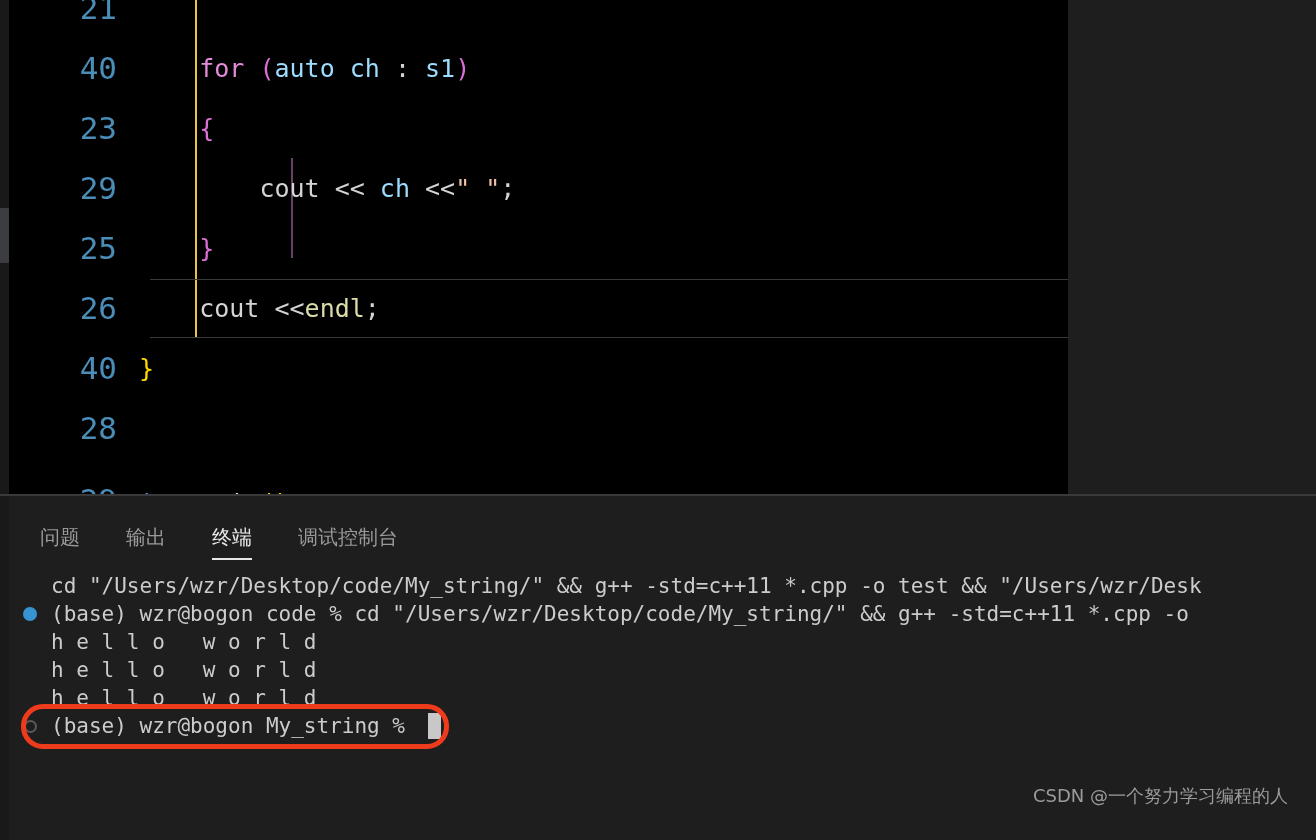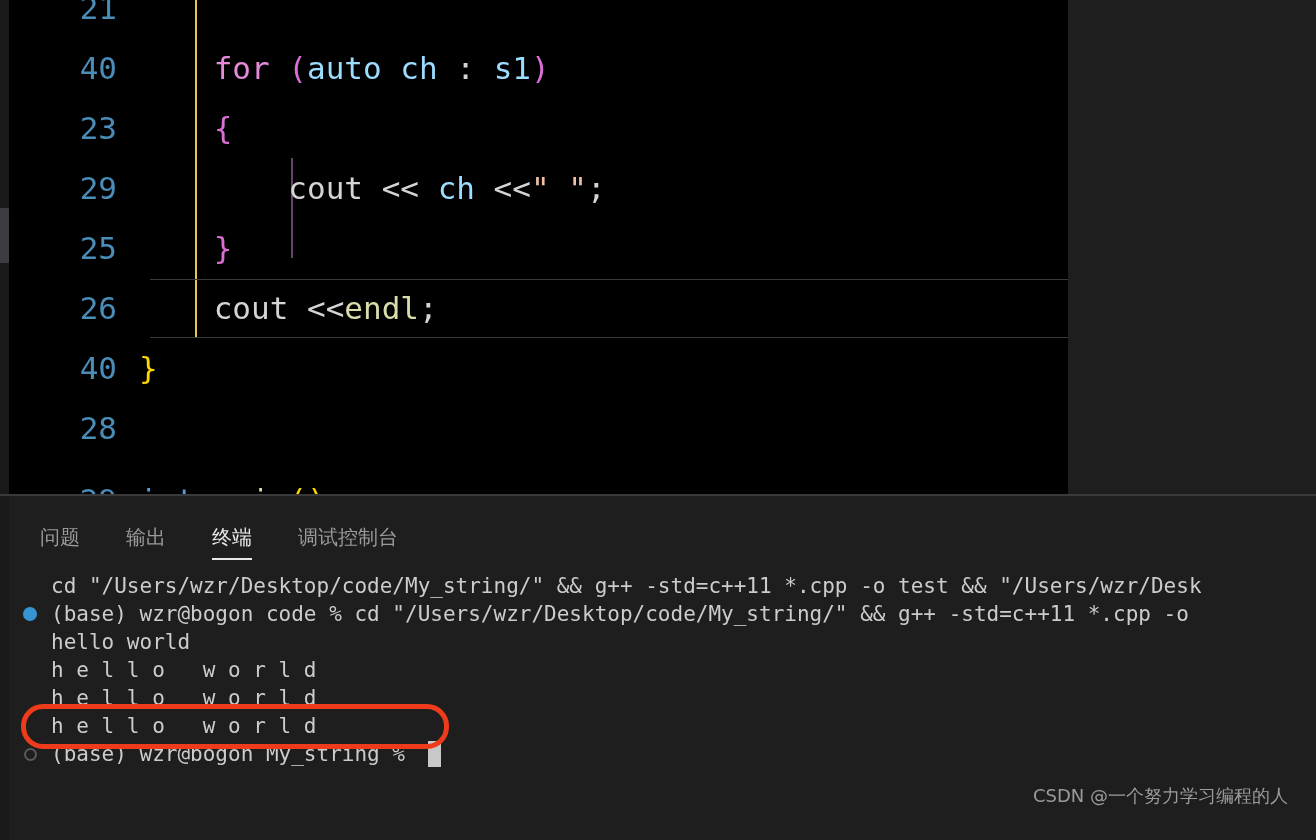--- a/index.html
+++ b/index.html
@@ -50,21 +50,21 @@
     text-align: right;
     padding-right: 22px;
     box-sizing: border-box;
     color: #4a8db8;
     font-size: 31px;
     font-family: "DejaVu Sans Mono", monospace;
     letter-spacing: 0px;
     flex: 0 0 auto;
   }
   .ctext {
-    font-size: 31px;
+    font-size: 25px;
     white-space: pre;
     color: #d4d4d4;
     font-family: "DejaVu Sans Mono", monospace;
     flex: 1 1 auto;
   }
   .kw      { color: #e48bd9; }
   .type    { color: #569cd6; }
   .var     { color: #9cdcfe; }
   .str     { color: #f0c0a8; }
   .op      { color: #d4d4d4; }
@@ -292,21 +292,20 @@
   <div id="panel-tabs">
       <div class="panel-tab">问题</div>
       <div class="panel-tab">输出</div>
       <div class="panel-tab active">终端</div>
       <div class="panel-tab">调试控制台</div>
     </div>
 
   <div id="terminal-body">
       <div class="term-row"><div class="term-gutter"></div><span class="term-text">cd "/Users/wzr/Desktop/code/My_string/" &amp;&amp; g++ -std=c++11 *.cpp -o test &amp;&amp; "/Users/wzr/Desk</span></div>
       <div class="term-row"><div class="term-gutter"><span class="dot-filled"></span></div><span class="term-text">(base) wzr@bogon code % cd "/Users/wzr/Desktop/code/My_string/" &amp;&amp; g++ -std=c++11 *.cpp -o</span></div>
-      <div class="term-row"><div class="term-gutter"></div><span class="term-text">hello world</span></div>
       <div class="term-row"><div class="term-gutter"></div><span class="term-text">h e l l o   w o r l d </span></div>
       <div class="term-row"><div class="term-gutter"></div><span class="term-text">h e l l o   w o r l d </span></div>
       <div class="term-row"><div class="term-gutter"></div><span class="term-text">h e l l o   w o r l d </span></div>
       <div class="term-row"><div class="term-gutter"><span class="dot-hollow"></span></div><span class="term-text">(base) wzr@bogon My_string % </span><span id="term-cursor"></span></div>
     </div>
 </div>
 
 <div id="annotation-box"></div>
 
 <div id="watermark">CSDN @一个努力学习编程的人</div>

